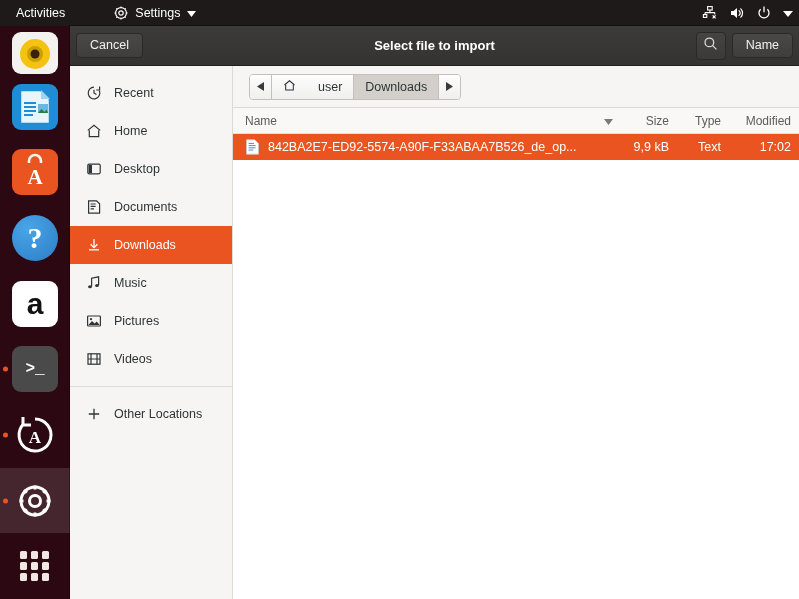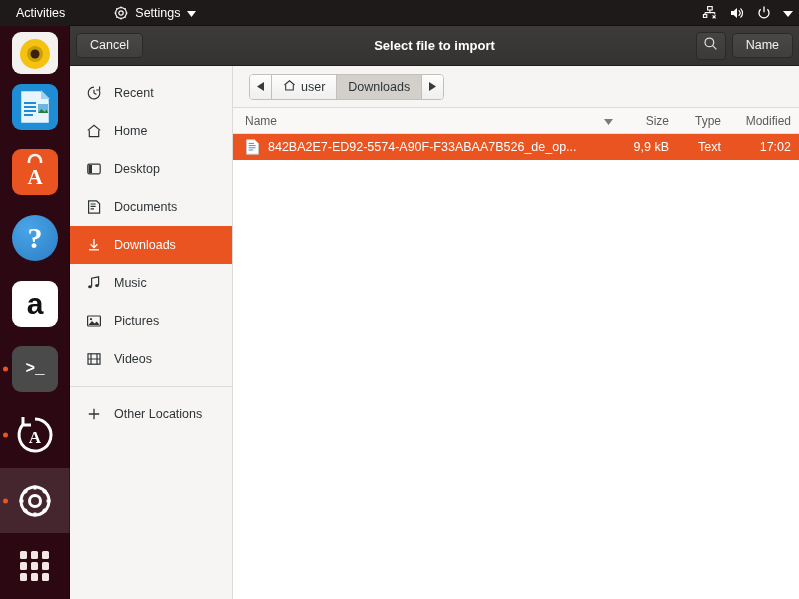--- a/index.html
+++ b/index.html
@@ -127,21 +127,21 @@
   #content { flex: 1; display: flex; flex-direction: column; background: #ffffff; min-width: 0; }
 
   
   #pathbar-wrap {
     height: 42px; flex: none; background: #f6f5f4;
     border-bottom: 1px solid #dcdad5;
     display: flex; align-items: center; padding-left: 16px;
   }
   #pathbar { display: flex; border: 1px solid #c3c0bc; border-radius: 4px; overflow: hidden; height: 26px; }
   .pb-seg {
-    display: flex; align-items: center; gap: 5px;
+    display: flex; align-items: center; gap: 22px;
     padding: 0 11px; font-size: 12.5px; color: #2e3436;
     background: linear-gradient(to bottom, #fdfdfd, #f0efee);
     border-right: 1px solid #c3c0bc;
   }
   .pb-seg:last-child { border-right: none; }
   .pb-seg.arrow { padding: 0 7px; color: #3a3a3a; }
   .pb-seg.current { background: #d3d0cb; }
 
   
   #colheads {

